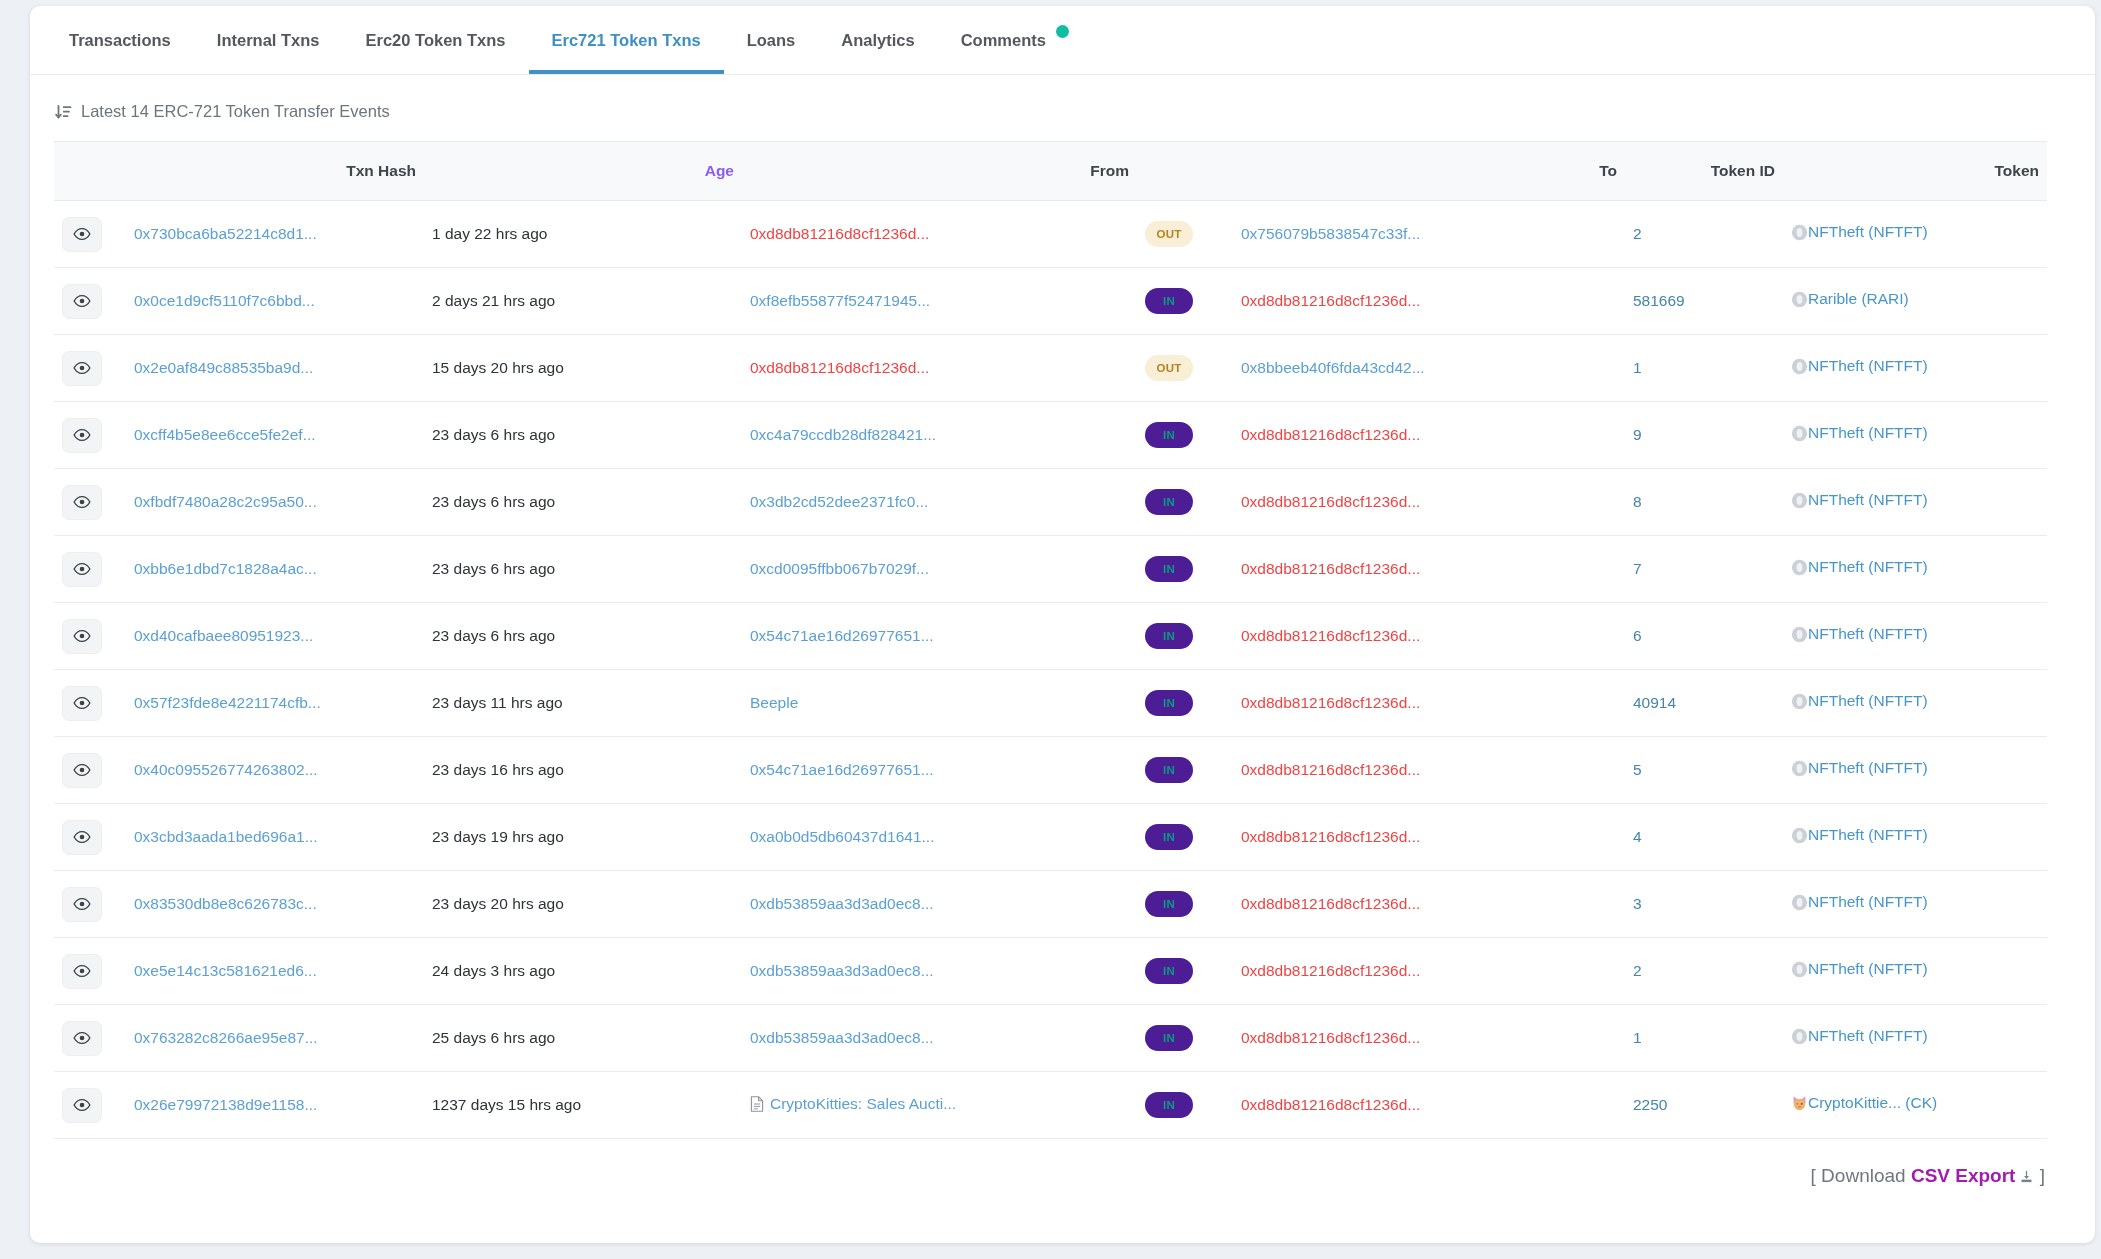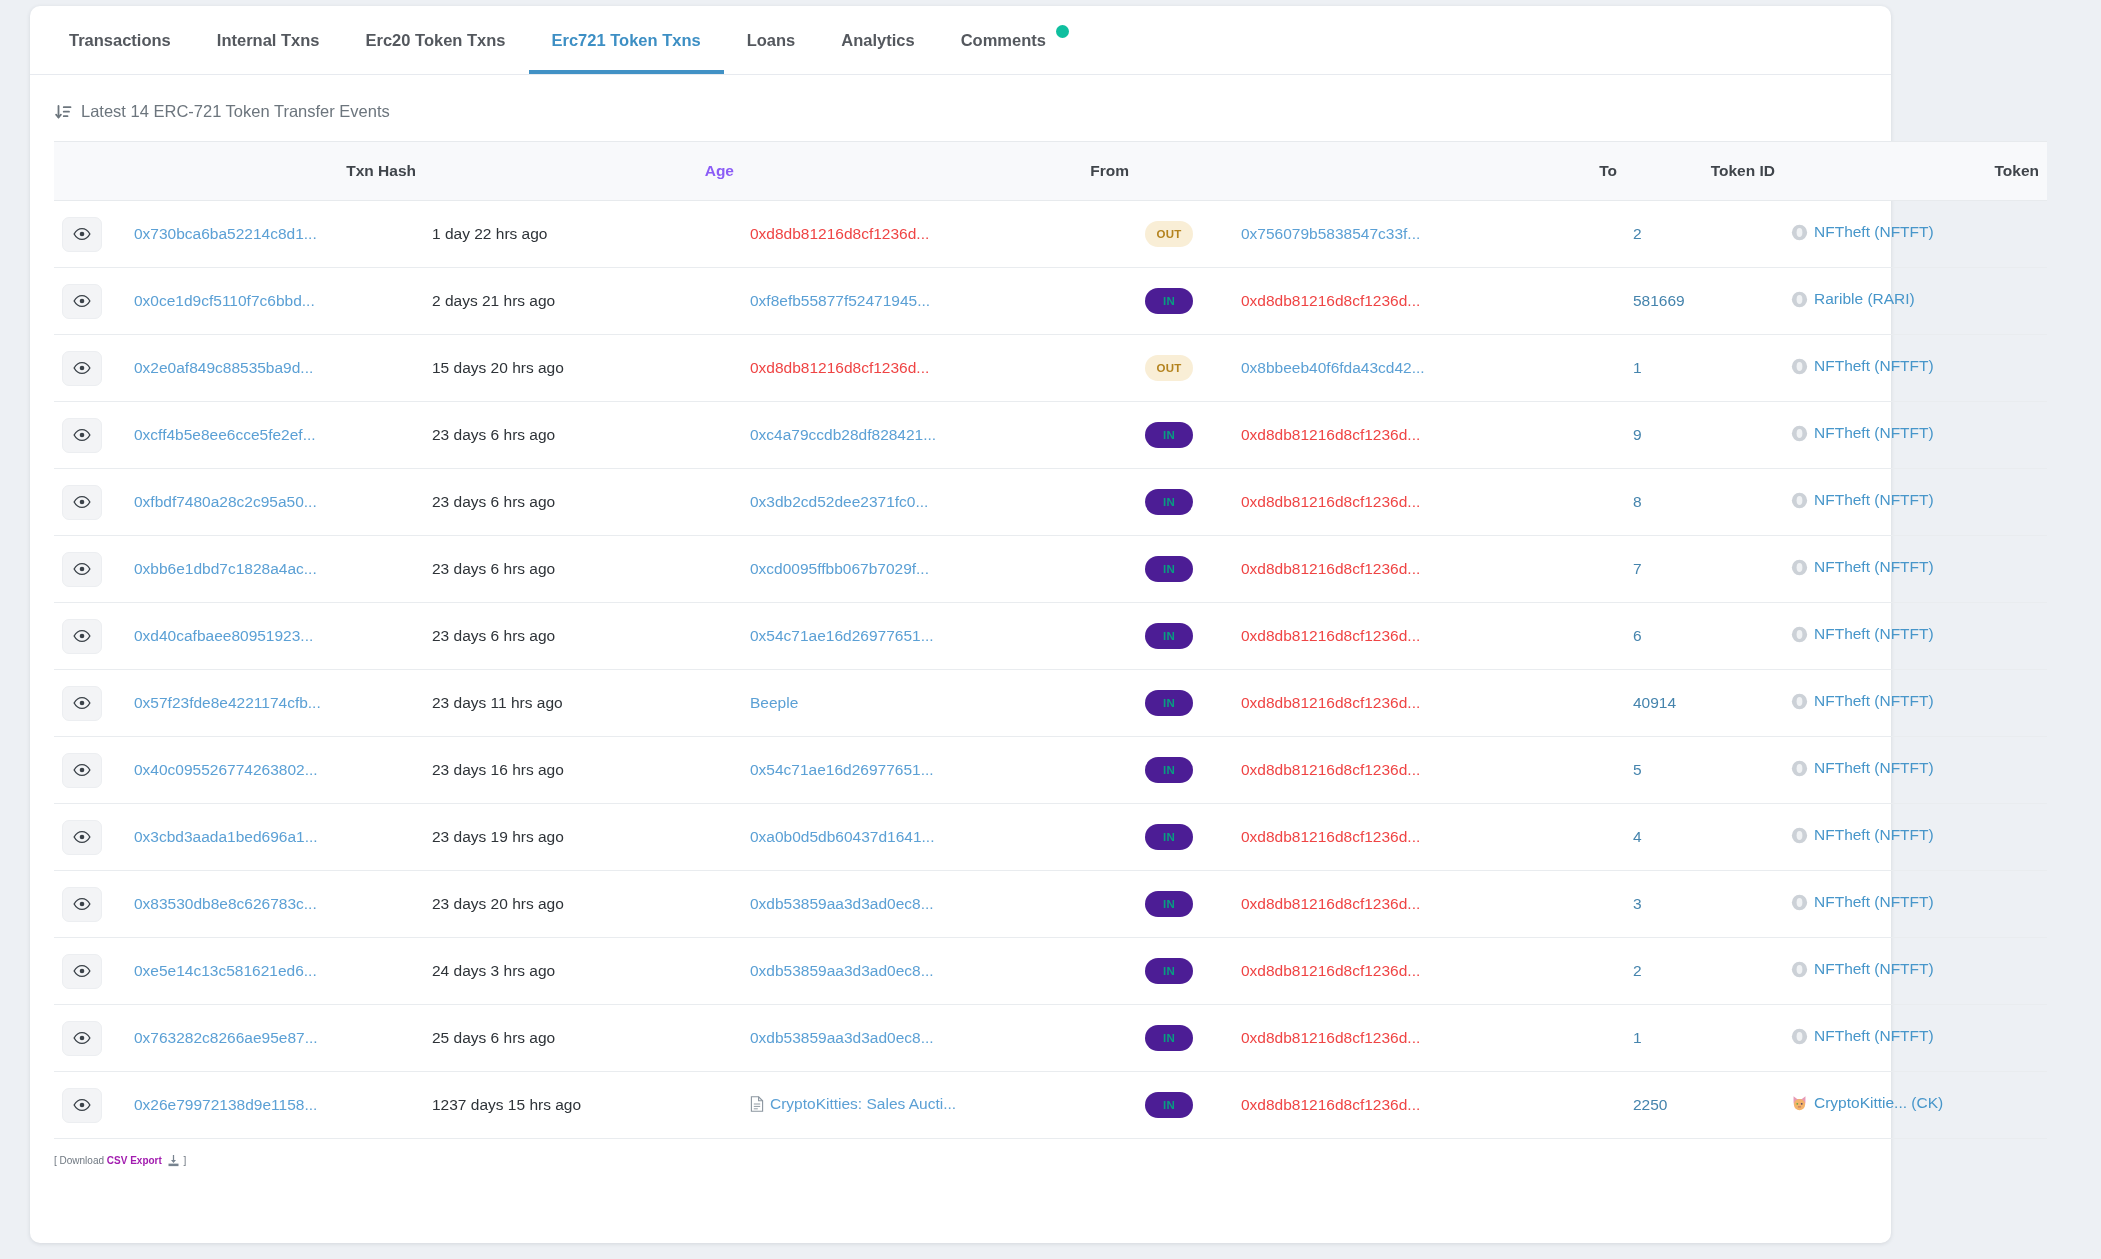--- a/index.html
+++ b/index.html
@@ -4,21 +4,21 @@
 <style>
   * { margin:0; padding:0; box-sizing:border-box; }
   html,body { width:2101px; height:1259px; }
   body {
     background:#edf0f4;
     font-family:"Liberation Sans","DejaVu Sans",sans-serif;
     color:#2e3338;
     overflow:hidden;
   }
   .card {
-    width:1861px;
+    width:2065px;
     margin:6px auto 0 30px;
     background:#ffffff;
     border-radius:10px;
     box-shadow:0 1px 4px rgba(33,45,57,.12);
     min-height:1237px;
   }
   
   .tabbar {
     display:flex;
     align-items:stretch;
@@ -82,21 +82,21 @@
     height:67px;
     border-bottom:1px solid #e9ecef;
     font-size:15.5px;
     vertical-align:middle;
     white-space:nowrap;
     overflow:hidden;
   }
   a.lnk { color:#5ba0d5; text-decoration:none; cursor:pointer; }
   span.plain { color:#ef4444; }
   a.tid { color:#4584ad; text-decoration:none; cursor:pointer; }
-  a.token-lnk { color:#4796ca; text-decoration:none; cursor:pointer; display:inline-flex; align-items:center; gap:6px; }
+  a.token-lnk { color:#4796ca; text-decoration:none; cursor:pointer; display:inline-flex; align-items:center; gap:0; }
   .eye-btn {
     width:40px; height:35px;
     background:#f3f4f6;
     border:1px solid #eceef1;
     border-radius:7px;
     display:flex; align-items:center; justify-content:center;
     cursor:pointer;
   }
   .badge {
     display:inline-block;
@@ -107,23 +107,24 @@
     font-weight:700;
     border-radius:13px;
     letter-spacing:.3px;
   }
   .badge.in  { background:#4c1d95; color:#089d81; }
   .badge.out { background:#f9eed6; color:#b4831e; }
   .from-wrap { display:inline-flex; align-items:center; gap:6px; }
   
   .csv-row {
     width:1993px;
-    margin:0 24px;
+    margin:12px 24px;
+    text-align:right;
     padding:14px 2px 0 0;
-    font-size:10px;
+    font-size:19px;
     color:#6e7780;
   }
   .csv-row a {
     color:#a21caf; font-weight:700; text-decoration:none; cursor:pointer;
     display:inline-flex; align-items:center; gap:4px;
   }
 </style>
 </head>
 <body>
 

